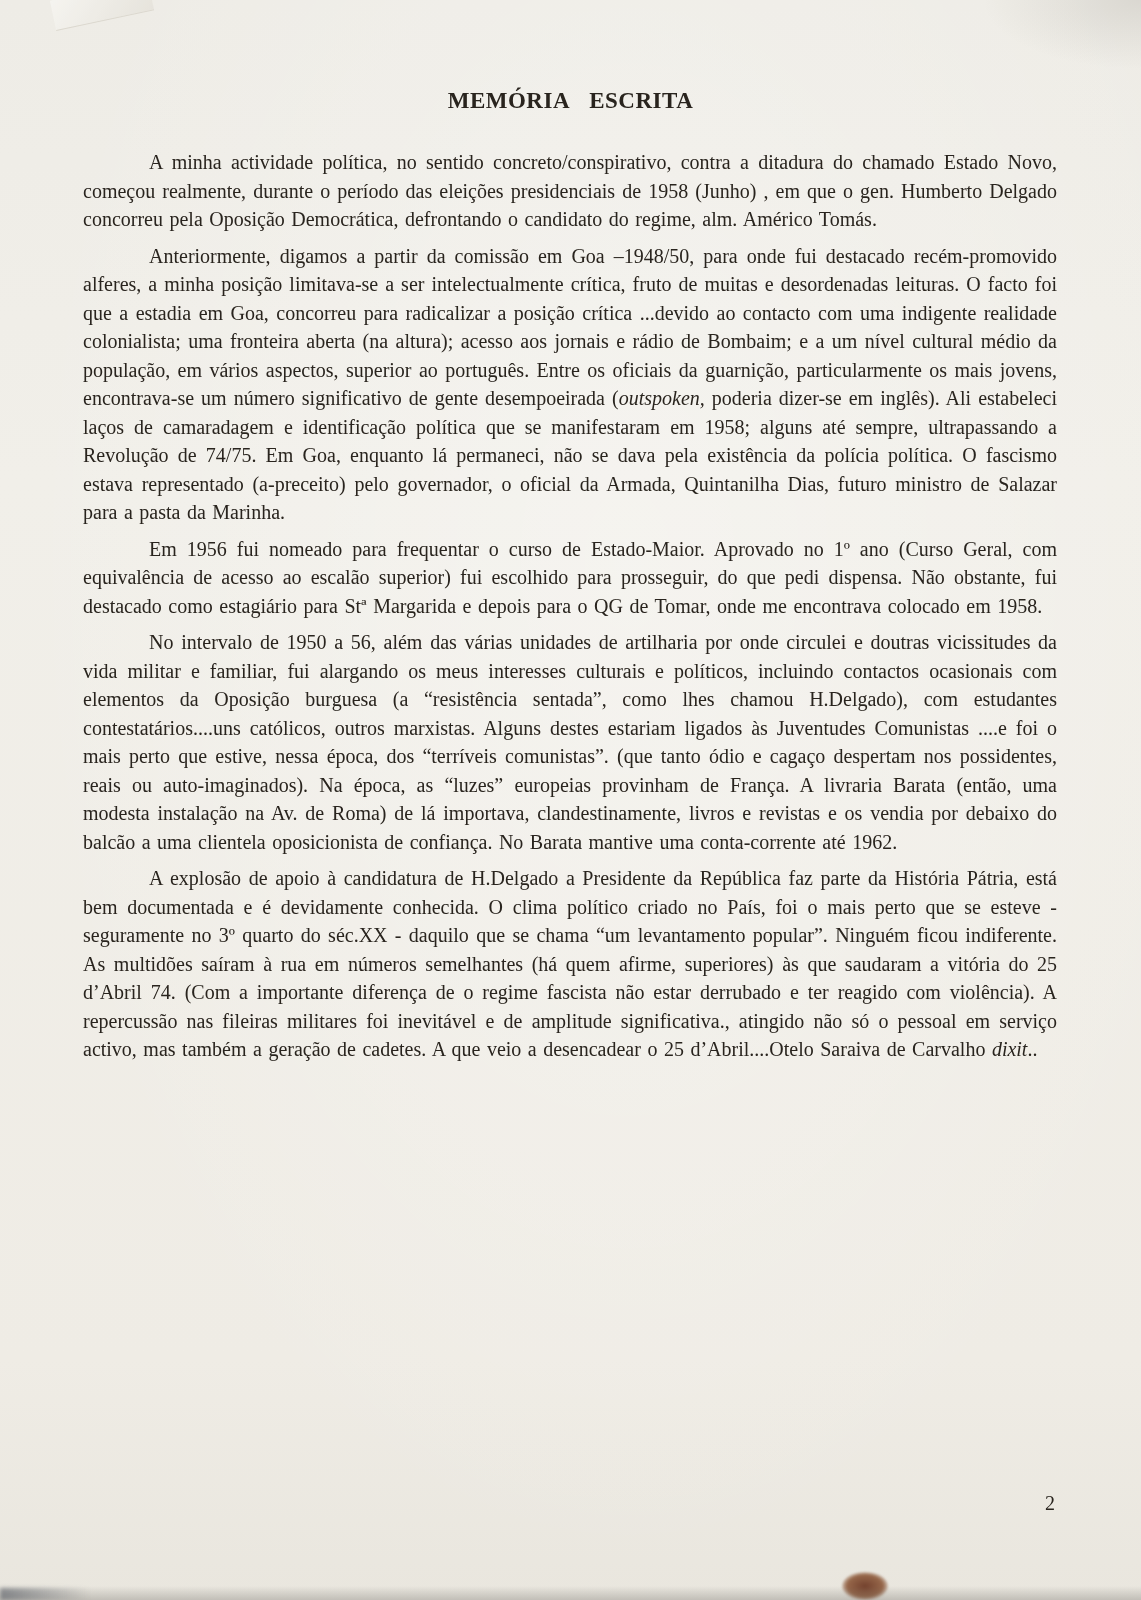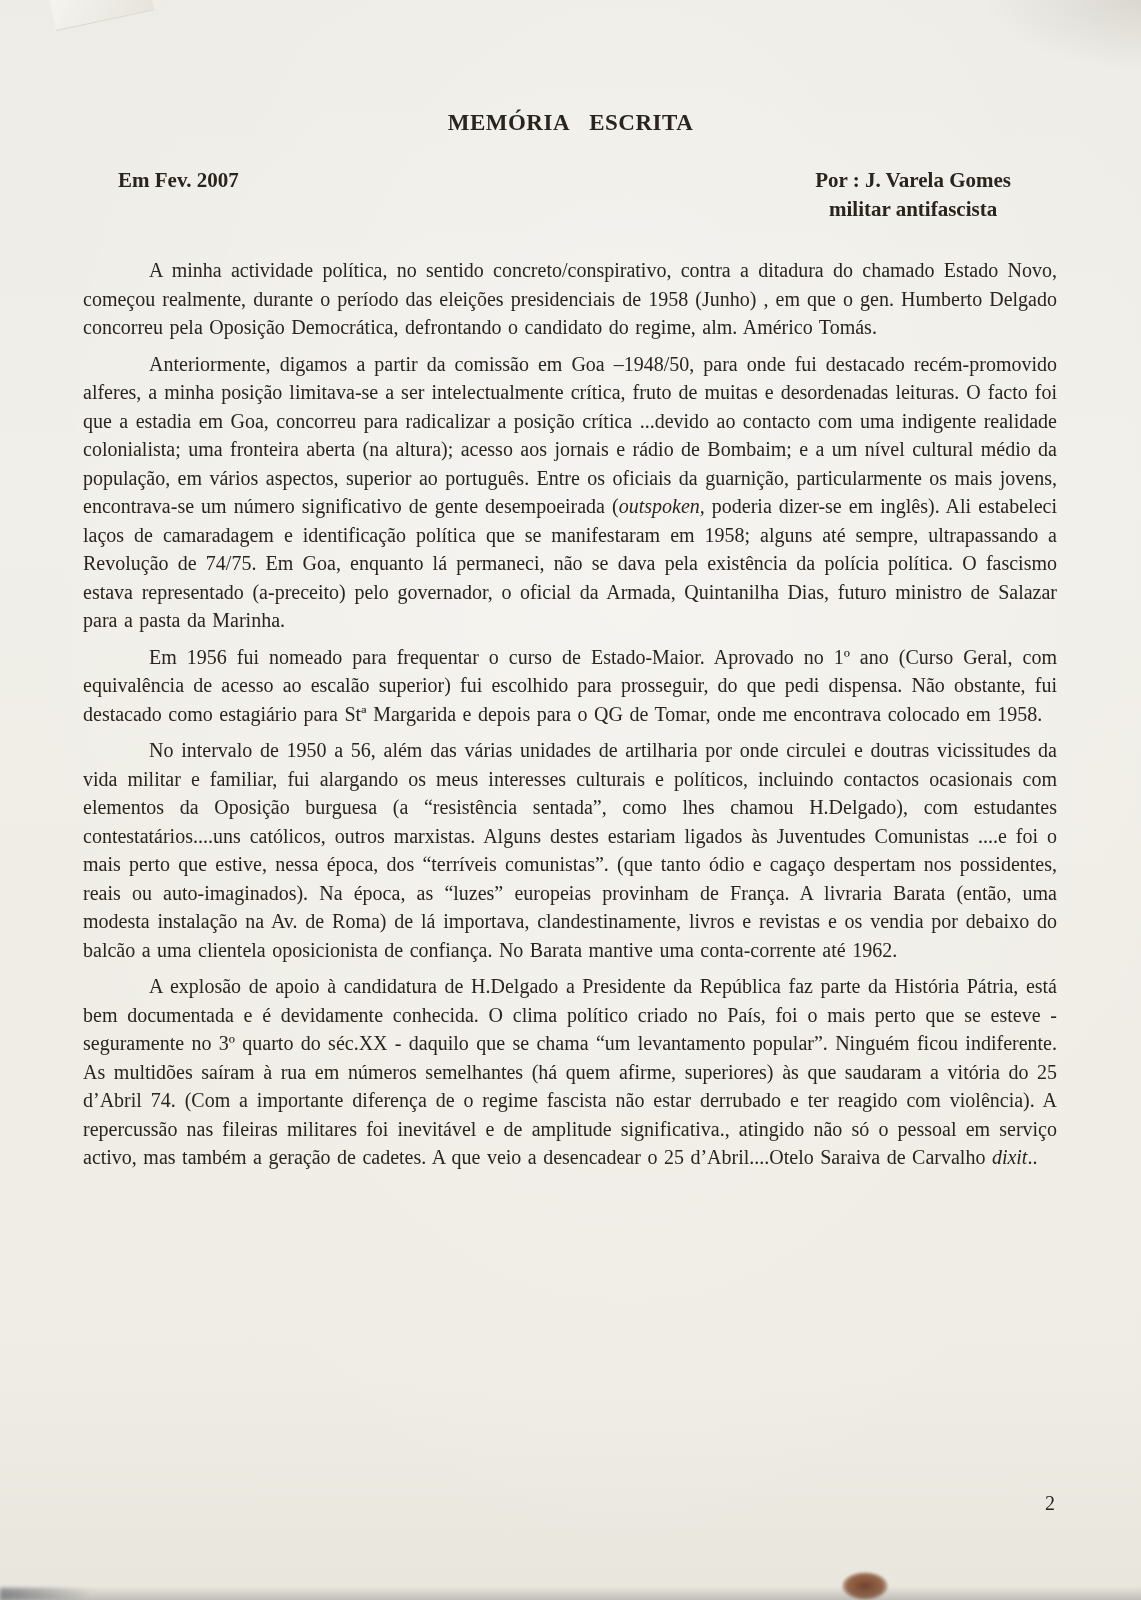--- a/index.html
+++ b/index.html
@@ -43,21 +43,21 @@
     position: absolute; left: 0; bottom: 0; width: 100%; height: 14px;
     background: linear-gradient(to bottom, rgba(90,88,84,0), rgba(90,88,84,0.28));
   }
   .bl-mark {
     position: absolute; left: 0; bottom: 0; width: 90px; height: 12px;
     background: linear-gradient(to right, rgba(66,72,84,0.55), rgba(66,72,84,0));
     filter: blur(2px);
   }
 
   
-  .doc-header { padding-top: 110px; }
+  .doc-header { padding-top: 88px; }
   .title {
     margin: 0;
     text-align: center;
     font-size: 23px;
     font-weight: bold;
     letter-spacing: 0.5px;
     word-spacing: 4px;
     white-space: pre;
   }
   .byline-row {
@@ -98,27 +98,20 @@
 </head>
 <body>
 
 <div class="page">
 
   <div class="artifact fold"></div>
   <div class="artifact corner-tr"></div>
 
   <header class="doc-header">
     <h1 class="title">MEMÓRIA  ESCRITA</h1>
-    <div class="byline-row">
-      <span class="date">Em Fev. 2007</span>
-      <span class="author">
-        <span class="author-name">Por : J. Varela Gomes</span>
-        <span class="author-role">militar antifascista</span>
-      </span>
-    </div>
   </header>
 
   <main class="doc-body">
     <p class="para"><span>A minha actividade política, no sentido concreto/conspirativo, contra a ditadura do chamado Estado Novo, começou realmente, durante o período das eleições presidenciais de 1958 (Junho) , em que o gen. Humberto Delgado concorreu pela Oposição Democrática, defrontando o candidato do regime, alm. Américo Tomás.</span></p>
     <p class="para"><span>Anteriormente, digamos a partir da comissão em Goa –1948/50, para onde fui destacado recém-promovido alferes, a minha posição limitava-se a ser intelectualmente crítica, fruto de muitas e desordenadas leituras. O facto foi que a estadia em Goa, concorreu para radicalizar a posição crítica ...devido ao contacto com uma indigente realidade colonialista; uma fronteira aberta (na altura); acesso aos jornais e rádio de Bombaim; e a um nível cultural médio da população, em vários aspectos, superior ao português. Entre os oficiais da guarnição, particularmente os mais jovens, encontrava-se um número significativo de gente desempoeirada (</span><span class="it">outspoken,</span><span> poderia dizer-se em inglês). Ali estabeleci laços de camaradagem e identificação política que se manifestaram em 1958; alguns até sempre, ultrapassando a Revolução de 74/75. Em Goa, enquanto lá permaneci, não se dava pela existência da polícia política. O fascismo estava representado (a-preceito) pelo governador, o oficial da Armada, Quintanilha Dias, futuro ministro de Salazar para a pasta da Marinha.</span></p>
     <p class="para"><span>Em 1956 fui nomeado para frequentar o curso de Estado-Maior. Aprovado no 1º ano (Curso Geral, com equivalência de acesso ao escalão superior) fui escolhido para prosseguir, do que pedi dispensa. Não obstante, fui destacado como estagiário para Stª Margarida e depois para o QG de Tomar, onde me encontrava colocado em 1958.</span></p>
     <p class="para"><span>No intervalo de 1950 a 56, além das várias unidades de artilharia por onde circulei e doutras vicissitudes da vida militar e familiar, fui alargando os meus interesses culturais e políticos, incluindo contactos ocasionais com elementos da Oposição burguesa (a “resistência sentada”, como lhes chamou H.Delgado), com estudantes contestatários....uns católicos, outros marxistas. Alguns destes estariam ligados às Juventudes Comunistas ....e foi o mais perto que estive, nessa época, dos “terríveis comunistas”. (que tanto ódio e cagaço despertam nos possidentes, reais ou auto-imaginados). Na época, as “luzes” europeias provinham de França. A livraria Barata (então, uma modesta instalação na Av. de Roma) de lá importava, clandestinamente, livros e revistas e os vendia por debaixo do balcão a uma clientela oposicionista de confiança. No Barata mantive uma conta-corrente até 1962.</span></p>
     <p class="para"><span>A explosão de apoio à candidatura de H.Delgado a Presidente da República faz parte da História Pátria, está bem documentada e é devidamente conhecida. O clima político criado no País, foi o mais perto que se esteve - seguramente no 3º quarto do séc.XX - daquilo que se chama “um levantamento popular”. Ninguém ficou indiferente. As multidões saíram à rua em números semelhantes (há quem afirme, superiores) às que saudaram a vitória do 25 d’Abril 74. (Com a importante diferença de o regime fascista não estar derrubado e ter reagido com violência). A repercussão nas fileiras militares foi inevitável e de amplitude significativa., atingido não só o pessoal em serviço activo, mas também a geração de cadetes. A que veio a desencadear o 25 d’Abril....Otelo Saraiva de Carvalho </span><span class="it">dixit</span><span>..</span></p>
   </main>
 

